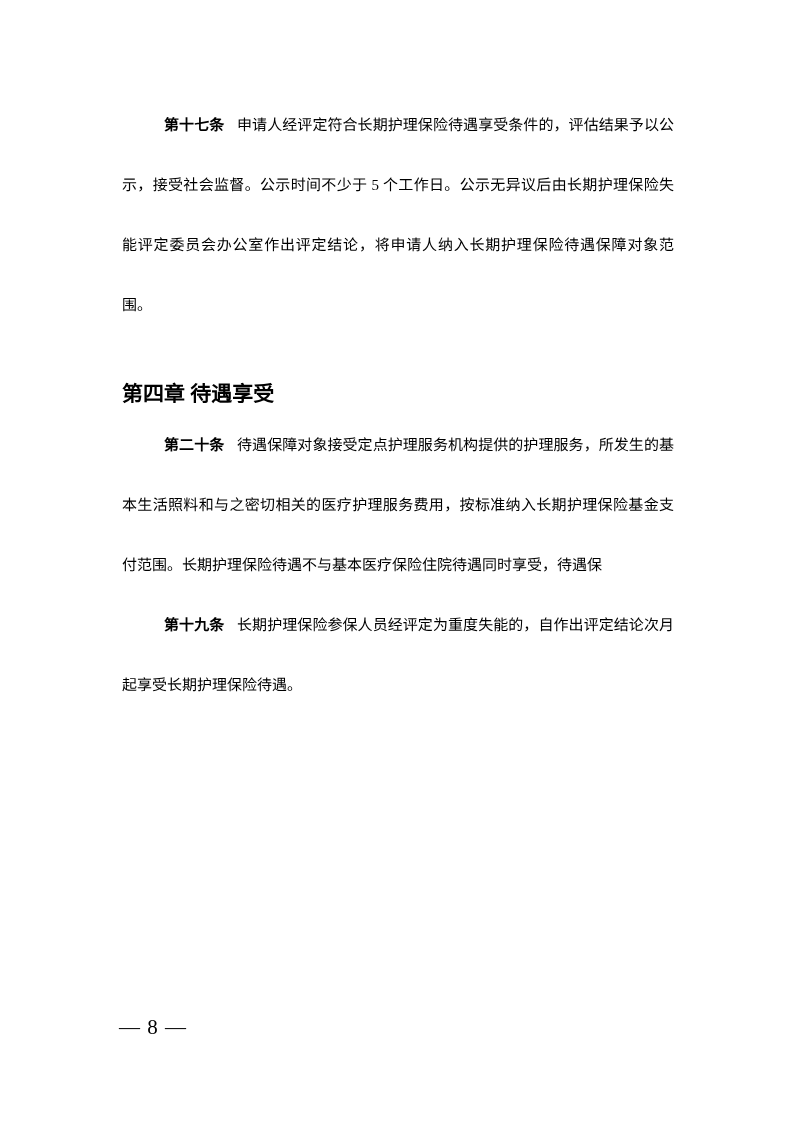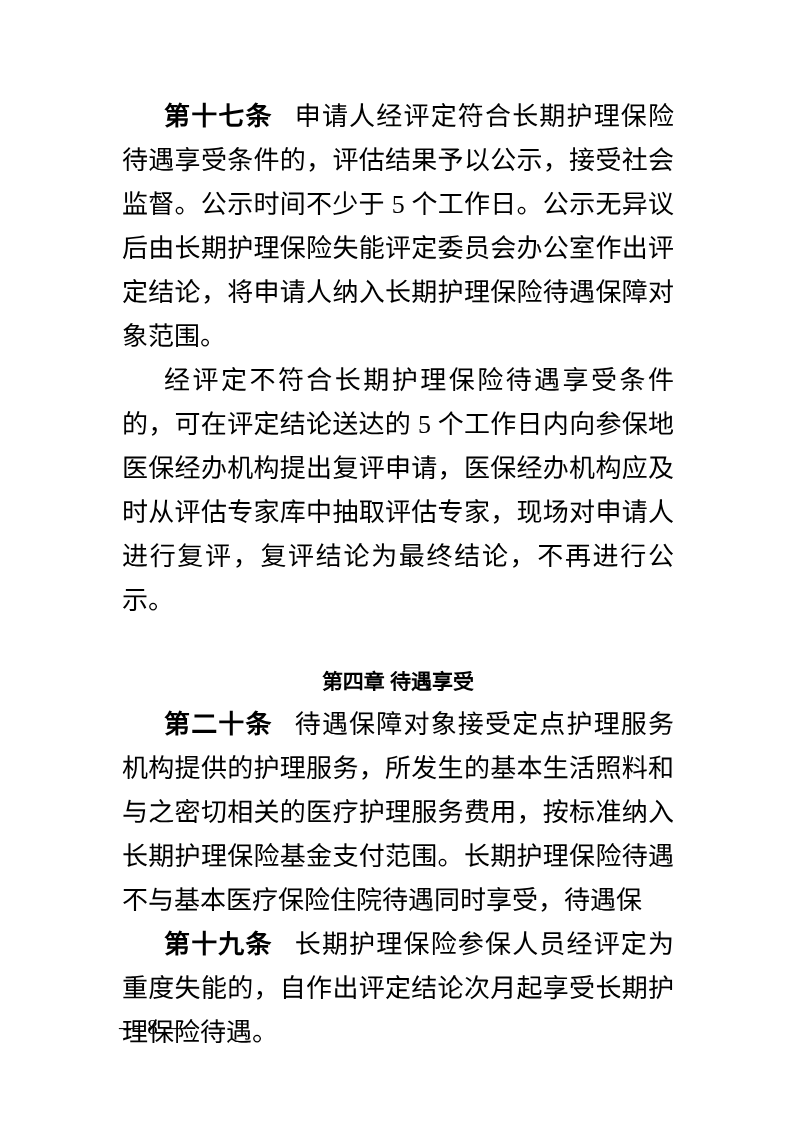--- a/index.html
+++ b/index.html
@@ -17,34 +17,33 @@
     inset: 0;
     background: #ffffff;
   }
   .content {
     position: absolute;
     left: 122px;
     top: 95px;
     width: 552px;
   }
   .para {
-    font-size: 26px;
-    line-height: 44px;
+    font-size: 15px;
+    line-height: 60px;
     text-align: justify;
     text-indent: 42px;
   }
   .article-label {
     font-weight: bold;
     margin-right: 0.85em;
   }
   .chapter-heading {
     font-size: 21px;
     line-height: 42px;
     font-weight: bold;
-    text-align: center;
     text-indent: 0;
     margin-top: 38px;
   }
   .footer {
     position: absolute;
     left: 119px;
     top: 1014px;
     font-size: 21px;
     line-height: 26px;
     letter-spacing: 1px;
@@ -52,21 +51,20 @@
 </style>
 </head>
 <body>
 
 <div class="page">
 
   <div class="content">
 
     <p class="para"><span class="article-label">第十七条</span><span>申请人经评定符合长期护理保险待遇享受条件的，评估结果予以公示，接受社会监督。公示时间不少于 5 个工作日。公示无异议后由长期护理保险失能评定委员会办公室作出评定结论，将申请人纳入长期护理保险待遇保障对象范围。</span></p>
 
-    <p class="para"><span>经评定不符合长期护理保险待遇享受条件的，可在评定结论送达的 5 个工作日内向参保地医保经办机构提出复评申请，医保经办机构应及时从评估专家库中抽取评估专家，现场对申请人进行复评，复评结论为最终结论，不再进行公示。</span></p>
 
 
     <p class="para chapter-heading">第四章 待遇享受</p>
 
     <p class="para"><span class="article-label">第二十条</span><span>待遇保障对象接受定点护理服务机构提供的护理服务，所发生的基本生活照料和与之密切相关的医疗护理服务费用，按标准纳入长期护理保险基金支付范围。长期护理保险待遇不与基本医疗保险住院待遇同时享受，待遇保</span></p>
 
     <p class="para"><span class="article-label">第十九条</span><span>长期护理保险参保人员经评定为重度失能的，自作出评定结论次月起享受长期护理保险待遇。</span></p>
 
   </div>
 

